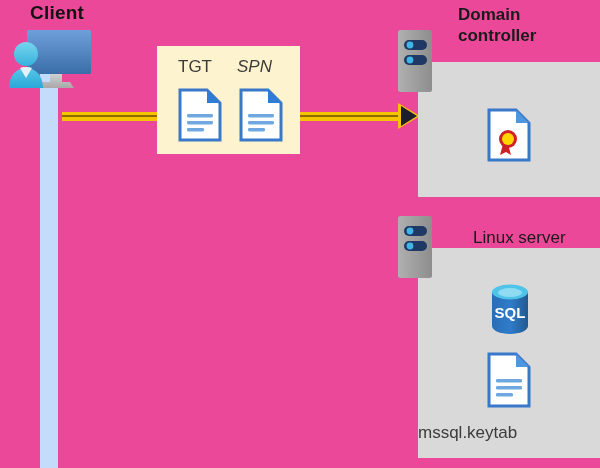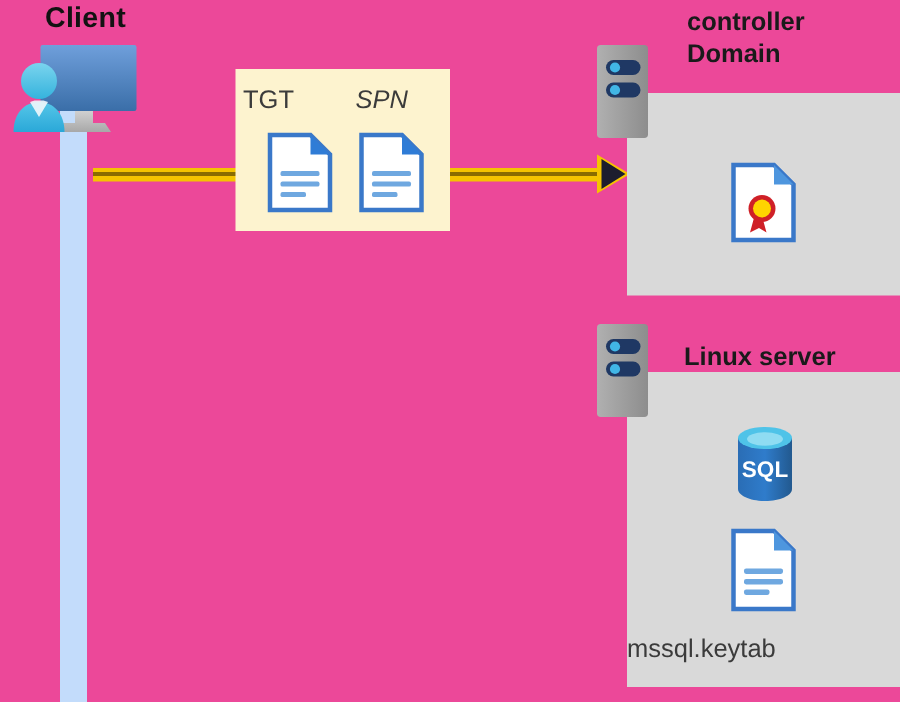--- a/index.html
+++ b/index.html
@@ -44,21 +44,21 @@
 
   
   #msg-box {
     left: 157px;
     top: 46px;
     width: 143px;
     height: 108px;
     background: #fdf3cf;
   }
   #tgt-label {
-    left: 162px;
+    left: 178px;
     top: 57px;
     font-size: 17px;
     color: #3b3b3b;
   }
   #spn-label {
     left: 237px;
     top: 57px;
     font-size: 17px;
     color: #3b3b3b;
     font-style: italic;
@@ -114,24 +114,24 @@
   #dc-title {
     left: 458px;
     top: 4px;
     width: 140px;
     font-size: 17px;
     font-weight: bold;
     color: #1a1a1a;
     line-height: 1.24;
   }
   #linux-title {
-    left: 456px;
+    left: 473px;
     top: 228px;
     font-size: 17px;
-    font-weight: bold;
+    font-weight: normal;
     color: #1a1a1a;
   }
   #dc-server-icon { left: 398px; top: 30px; }
   #linux-server-icon { left: 398px; top: 216px; }
 
   #cert-icon { left: 487px; top: 108px; }
   #sql-icon  { left: 487px; top: 283px; }
   #keytab-icon { left: 487px; top: 352px; }
   #keytab-label {
     left: 418px;
@@ -210,22 +210,22 @@
       <path d="M29 2 v13 h13 z" fill="#2f7cd6"></path>
       <rect x="9" y="26" width="26" height="3.4" rx="1.3" fill="#6fa8e0"></rect>
       <rect x="9" y="33" width="26" height="3.4" rx="1.3" fill="#6fa8e0"></rect>
       <rect x="9" y="40" width="17" height="3.4" rx="1.3" fill="#6fa8e0"></rect>
     </svg>
   </div>
 
   <div class="abs" id="dc-zone"></div>
 
   <div class="abs" id="dc-title">
+    <div>Domain</div>
     <div>controller</div>
-    <div>Domain</div>
   </div>
 
   <div class="abs" id="dc-server-icon">
     <svg width="34" height="62" viewBox="0 0 34 62" xmlns="http://www.w3.org/2000/svg">
       <defs>
         <linearGradient id="srvGrad1" x1="0" y1="0" x2="1" y2="0">
           <stop offset="0" stop-color="#b0b0b0"></stop>
           <stop offset="0.55" stop-color="#9d9d9d"></stop>
           <stop offset="1" stop-color="#8d8d8d"></stop>
         </linearGradient>

